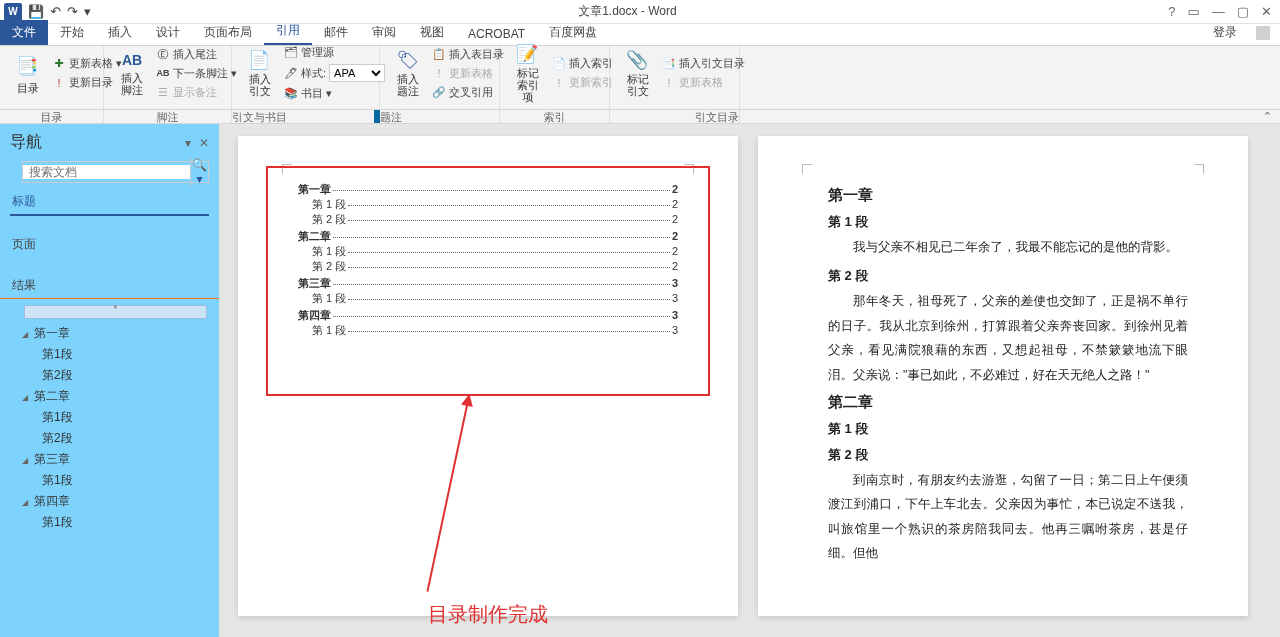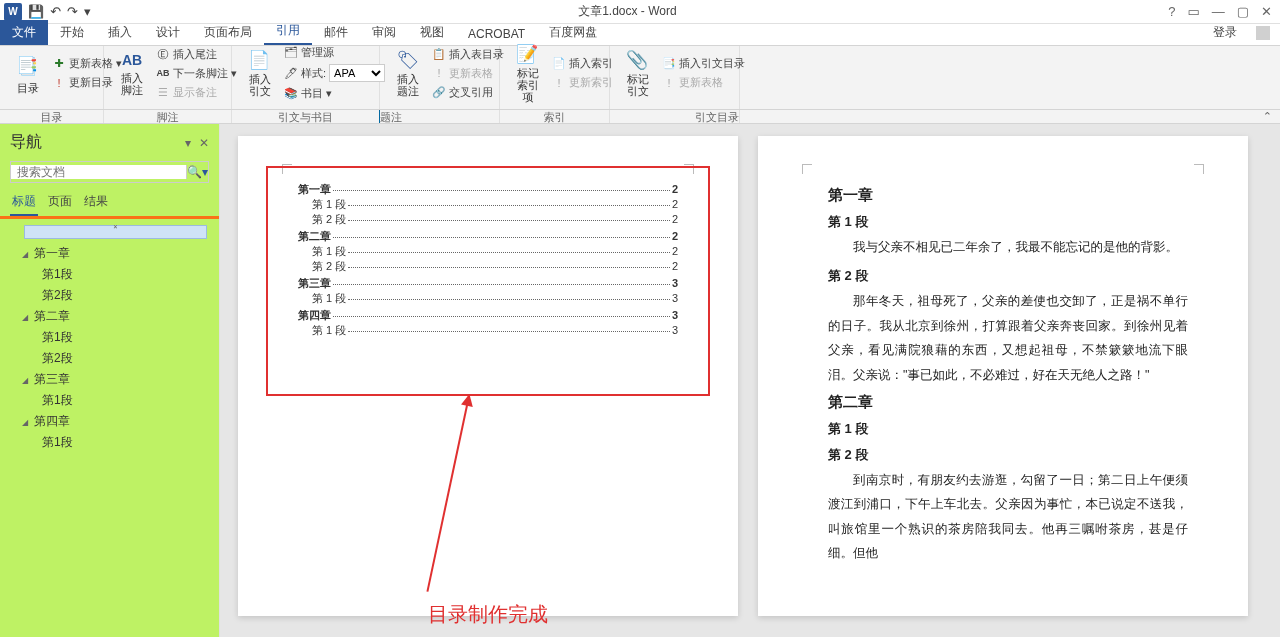--- a/index.html
+++ b/index.html
@@ -24,31 +24,31 @@
 .ribbon .group { padding: 4px 8px 2px; border-right: 1px solid #e0e0e0; display: flex; flex-direction: column; justify-content: space-between; }
 .ribbon .btncol { display: flex; flex-direction: column; align-items: center; justify-content: center; padding: 0 6px; gap:2px; cursor:pointer;}
 .ribbon .btncol .bigicon { width: 28px; height: 28px; display: flex; align-items: center; justify-content: center; font-size: 18px; color: #2b579a; }
 .ribbon .btncol .lbl { font-size: 11px; color: #333; text-align:center; line-height:1.1;}
 .ribbon .smallrow { display:flex; flex-direction:column; gap:2px; justify-content:center;}
 .ribbon .smallbtn { font-size: 11px; color: #444; padding: 1px 4px; cursor:pointer; white-space:nowrap; display:flex; align-items:center; gap:3px;}
 .ribbon .smallbtn.disabled{ color:#aaa;}
 .ribbon .iconbox{ width:14px; height:14px; display:inline-flex; align-items:center; justify-content:center; font-size:11px;}
 .ribbon select{ font-size:11px; border:1px solid #ccc; background:#fff; height:18px; width:56px;}
 
-.workspace { display: flex; height: calc(637px - 24px - 22px - 64px - 14px); background: #bef264; justify-content: flex-end; }
+.workspace { display: flex; height: calc(637px - 24px - 22px - 64px - 14px); background: #7dd3fc; justify-content: flex-end; }
 
 .navpane { width: 220px; border-right: 1px solid #e0e0e0; display:flex; flex-direction:column; }
 .navpane .navhead { padding: 8px 10px 4px; display:flex; align-items:center; justify-content:space-between;}
 .navpane .navtitle { font-size: 16px; color: #333; }
 .navpane .navclose { font-size: 12px; color: #666; cursor:pointer; display:flex; gap:8px;}
-.navpane .searchwrap { padding: 4px 10px 6px; }
+.navpane .searchwrap { padding: 4px 10px 6px; margin-left: 12px; }
 .navpane .searchbox { width:100%; height:22px; border:1px solid #ccc; display:flex; align-items:center;}
 .navpane .searchbox input{ flex:1; border:none; outline:none; padding:0 6px; font-size:12px;}
 .navpane .searchbox .searchgo{ width:22px; text-align:center; color:#2b579a; cursor:pointer; border-left:1px solid #ccc;}
-.navpane .navtabs { display:flex; border-bottom:3px solid #f97316; padding:0 10px; gap:8px;}
+.navpane .navtabs { display:flex; border-bottom:1px solid #f97316; padding:0 10px; gap:16px;flex-direction:column;}
 .navpane .navtabs .ntab{ font-size:12px; padding:4px 2px; color:#444; cursor:pointer;}
 .navpane .navtabs .ntab.active{ color:#2b579a; border-bottom:2px solid #2b579a;}
 .navpane .outline { flex:1; padding:6px 6px; overflow:auto;}
 .navpane .olcur { background:#cfe3f7; height:14px; margin:0 6px 4px 18px; border:1px solid #9bbbe0; position:relative;}
 .navpane .olcur::after{content:"˟"; position:absolute; left:50%; top:-2px; font-size:10px; transform:translateX(-50%); color:#666;}
 .navpane .ol1,.navpane .ol2{ font-size:12px; color:#333; padding:2px 4px; cursor:pointer;}
 .navpane .ol1{ padding-left:16px;}
 .navpane .ol1::before{content:"◢"; font-size:8px; color:#666; margin-right:4px; display:inline-block; width:8px;}
 .navpane .ol2{ padding-left:36px;}
 
@@ -234,21 +234,21 @@
             <span class="iconbox">!</span>
             <span>更新表格</span>
           </div>
       </div>
     </div>
   </div>
 </div>
 <div class="labelrow" style="display:flex; height:14px; background:#f3f3f3; border-bottom:1px solid #d4d4d4; font-size:11px; color:#666;">
   <div style="width:104px;text-align:center;border-right:1px solid #e0e0e0">目录</div>
   <div style="width:128px;text-align:center;border-right:1px solid #e0e0e0">脚注</div>
-  <div style="width:148px;text-align:center;border-right:1px solid #0369a1">引文与书目</div>
+  <div style="width:148px;text-align:left;border-right:6px solid #0369a1">引文与书目</div>
   <div style="width:120px;text-align:left;border-right:1px solid #e0e0e0">题注</div>
   <div style="width:110px;text-align:center;border-right:1px solid #e0e0e0">索引</div>
   <div style="width:130px;text-align:right;border-right:1px solid #e0e0e0">引文目录</div>
   <div style="flex:1;text-align:right;padding-right:8px;cursor:pointer">⌃</div>
 </div>
 
 <div class="workspace">
   <div class="navpane">
     <div class="navhead">
       <div class="navtitle">导航</div>

